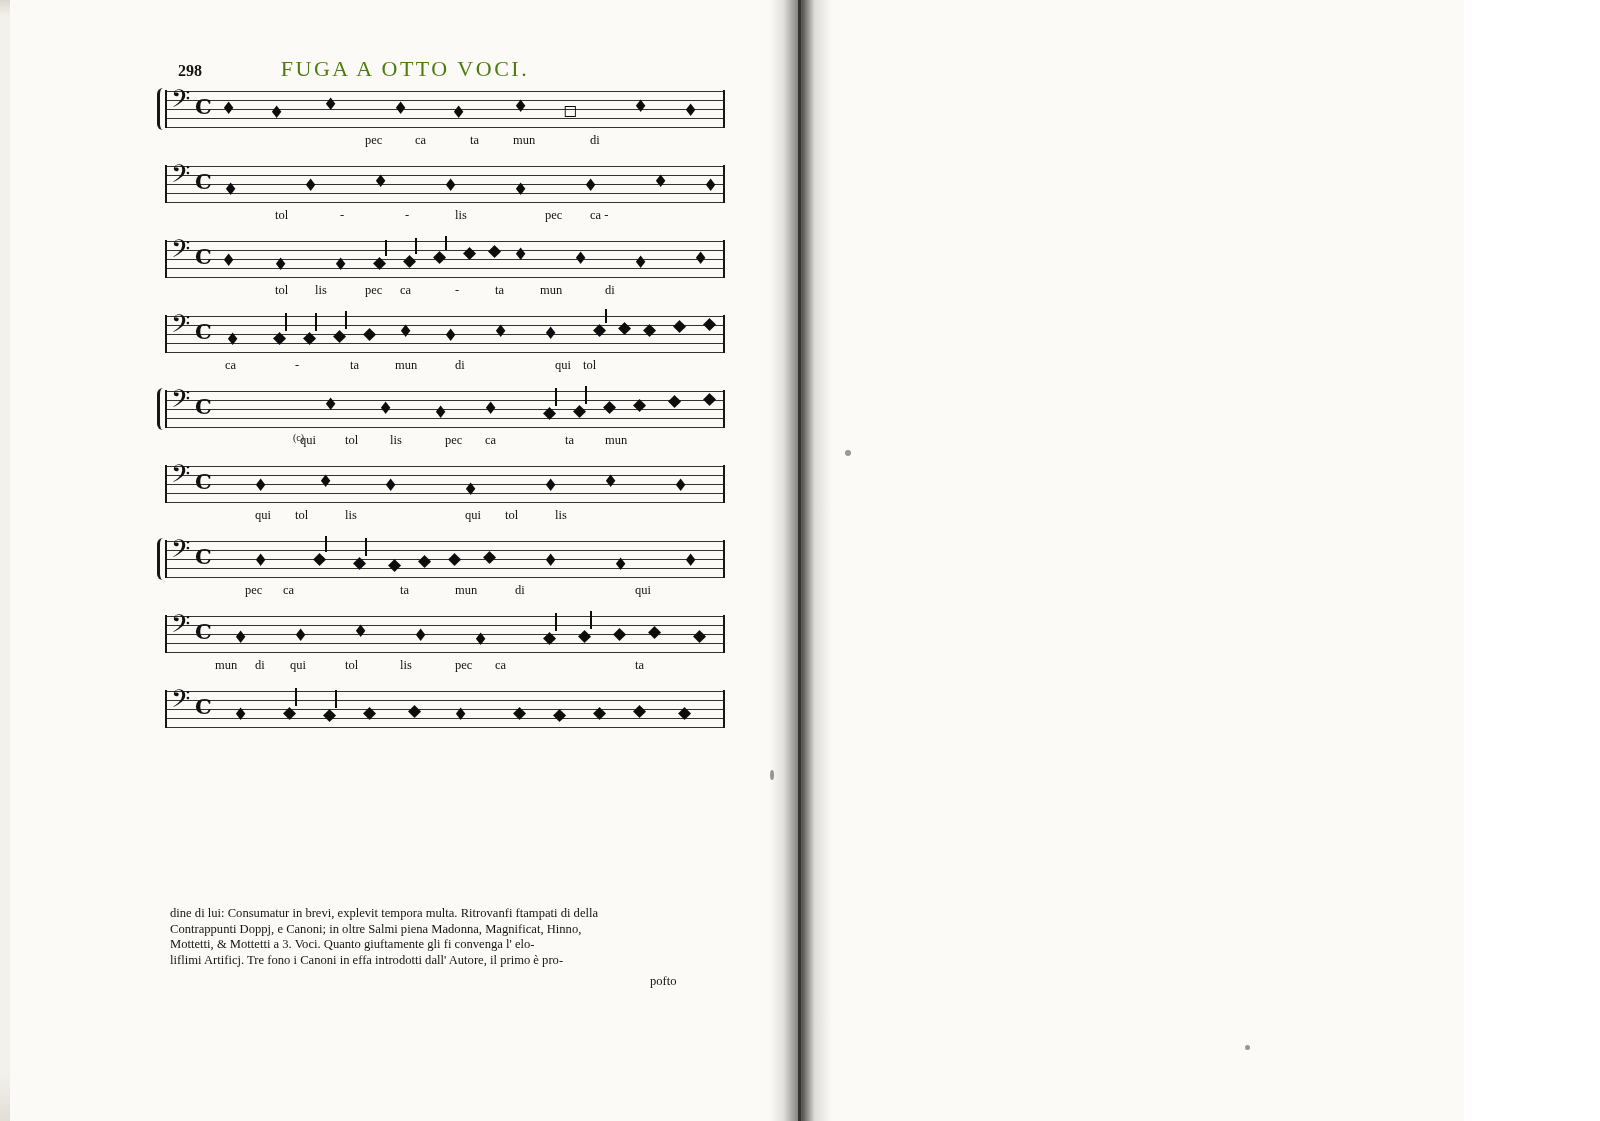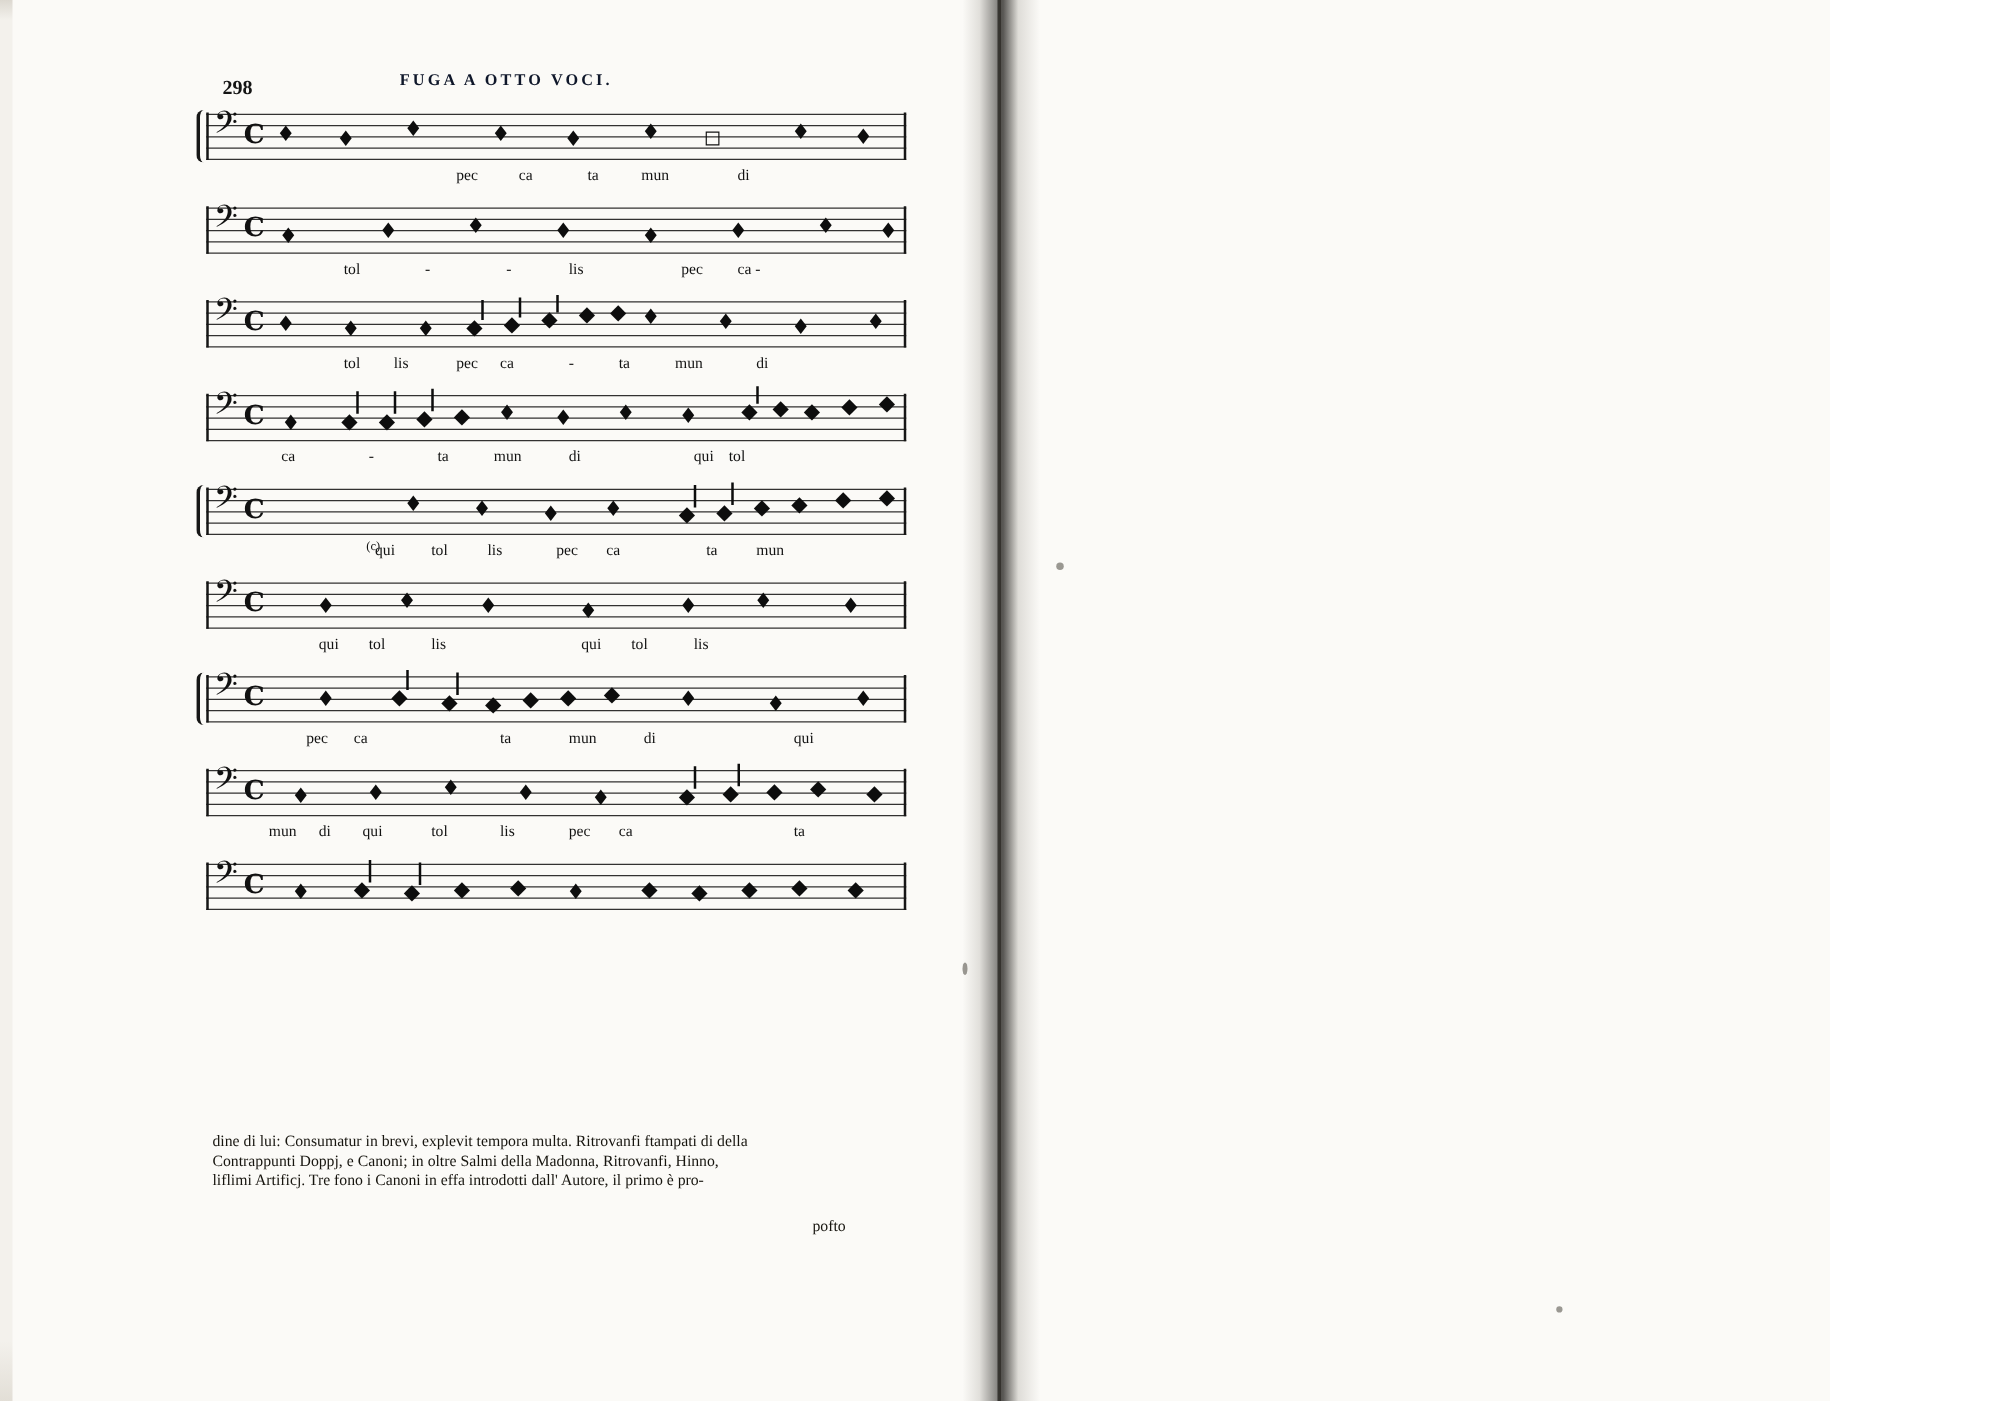--- a/index.html
+++ b/index.html
@@ -60,24 +60,24 @@
     width: 3px;
     height: 1121px;
     background: #2b2925;
     opacity: .85;
   }
 
   
   .page-head {
     position: absolute;
     height: 24px;
-    font-size: 13px;
+    font-size: 22px;
     letter-spacing: 2.5px;
-    font-weight: bold;
-    color: #0f172a;
+    font-weight: normal;
+    color: #4d7c0f;
     font-family: "Liberation Serif", serif;
   }
   .head-left  { left: 160px; top: 56px; width: 470px; text-align: center; }
   .folio {
     position: absolute;
     font-size: 16px;
     font-weight: bold;
     color: #141414;
   }
   .folio-left  { left: 168px; top: 62px; }
@@ -544,21 +544,22 @@
             <span class="note" style="left:420px;top:16px;">◆</span>
             <span class="note" style="left:465px;top:18px;">◆</span>
           </div>
         </div>
       </div>
 
     </div>
 
     <div class="prose prose-left">
       <p>dine di lui: Consumatur in brevi, explevit tempora multa. Ritrovanfi ftampati di della</p>
-      <p>Contrappunti Doppj, e Canoni; in oltre Salmi della Madonna, Ritrovanfi, Hinno,</p>
+      <p>Contrappunti Doppj, e Canoni; in oltre Salmi piena Madonna, Magnificat, Hinno,</p>
+      <p>Mottetti, &amp; Mottetti a 3. Voci. Quanto giuftamente gli fi convenga l' elo-</p>
       <p>liflimi Artificj. Tre fono i Canoni in effa introdotti dall' Autore, il primo è pro-</p>
     </div>
     <div class="catchword cw-left">pofto</div>
   </div>
 
   <div class="page page-right">
     
     
 
     

